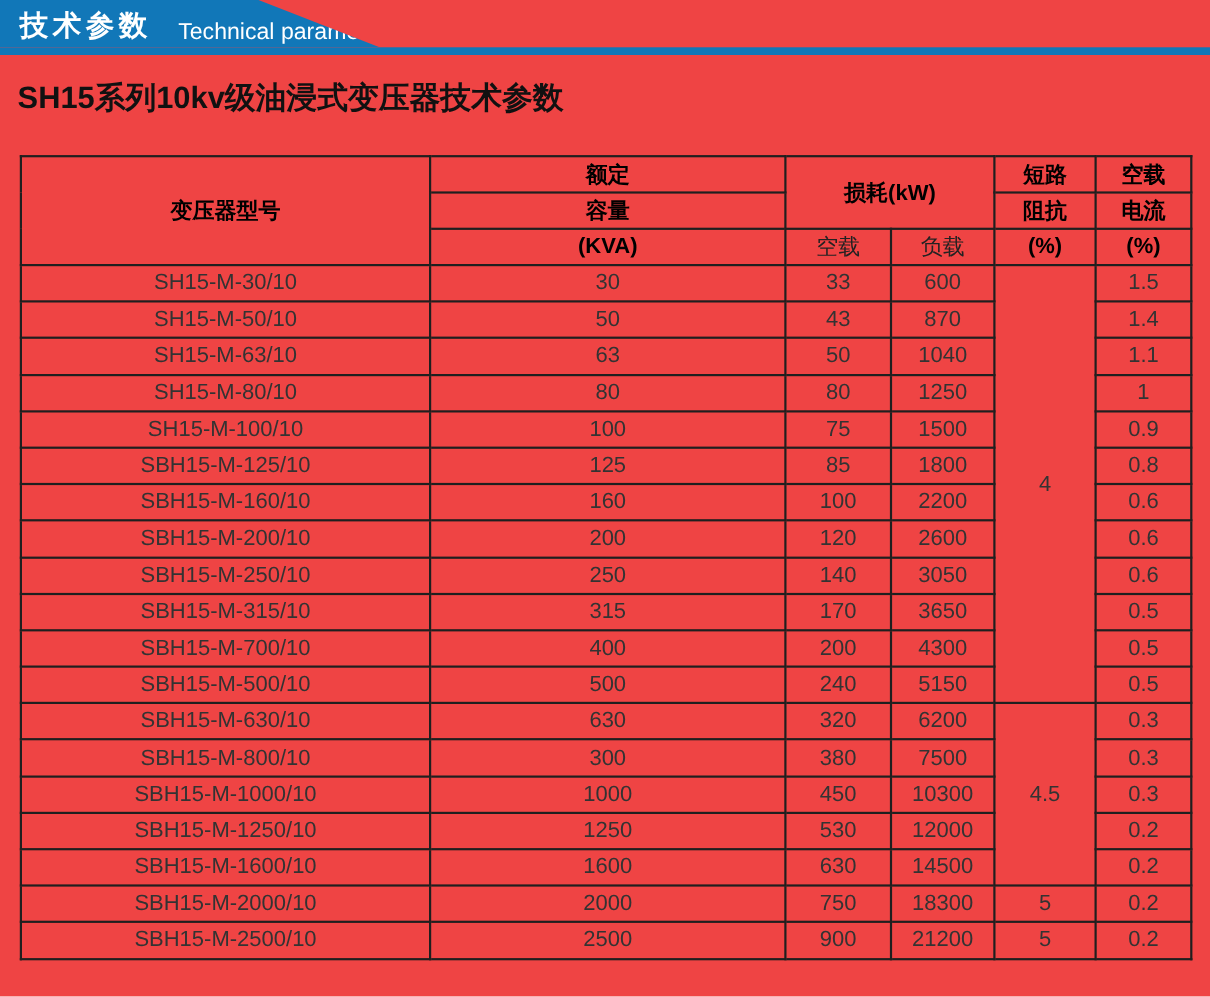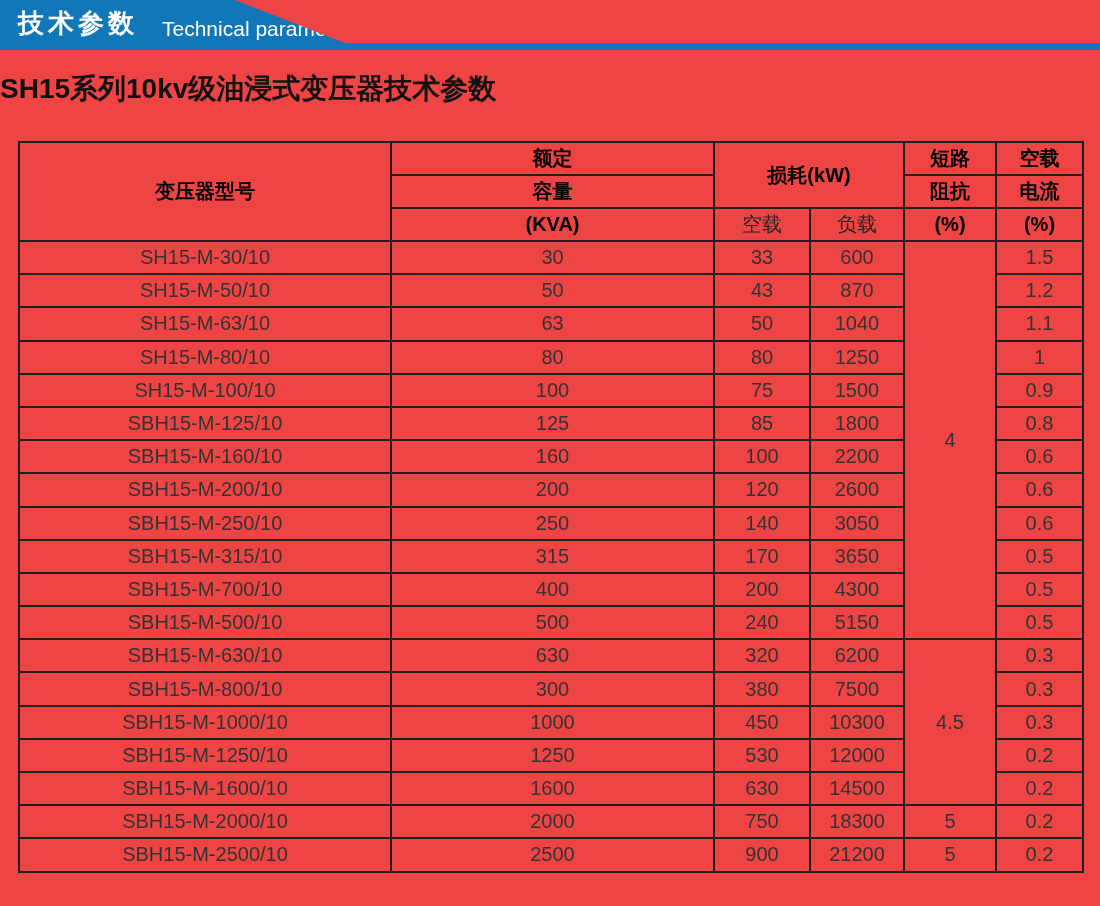--- a/index.html
+++ b/index.html
@@ -41,21 +41,21 @@
   }
   .strip {
     position: absolute;
     top: 43px; left: 0;
     width: 1100px; height: 7px;
     background: #1177b8;
   }
   
   .title {
     position: absolute;
-    top: 70px; left: 0;
+    top: 70px; left: 16px;
     margin: 0;
     font-size: 28px;
     font-weight: bold;
     color: #111111;
     white-space: nowrap;
     text-align: center;
   }
   
   .spec {
     position: absolute;
@@ -137,21 +137,21 @@
           <td>33</td>
           <td>600</td>
           <td rowspan="12">4</td>
           <td>1.5</td>
         </tr>
         <tr>
           <td>SH15-M-50/10</td>
           <td>50</td>
           <td>43</td>
           <td>870</td>
-          <td>1.2</td>
+          <td>1.4</td>
         </tr>
         <tr>
           <td>SH15-M-63/10</td>
           <td>63</td>
           <td>50</td>
           <td>1040</td>
           <td>1.1</td>
         </tr>
         <tr>
           <td>SH15-M-80/10</td>

